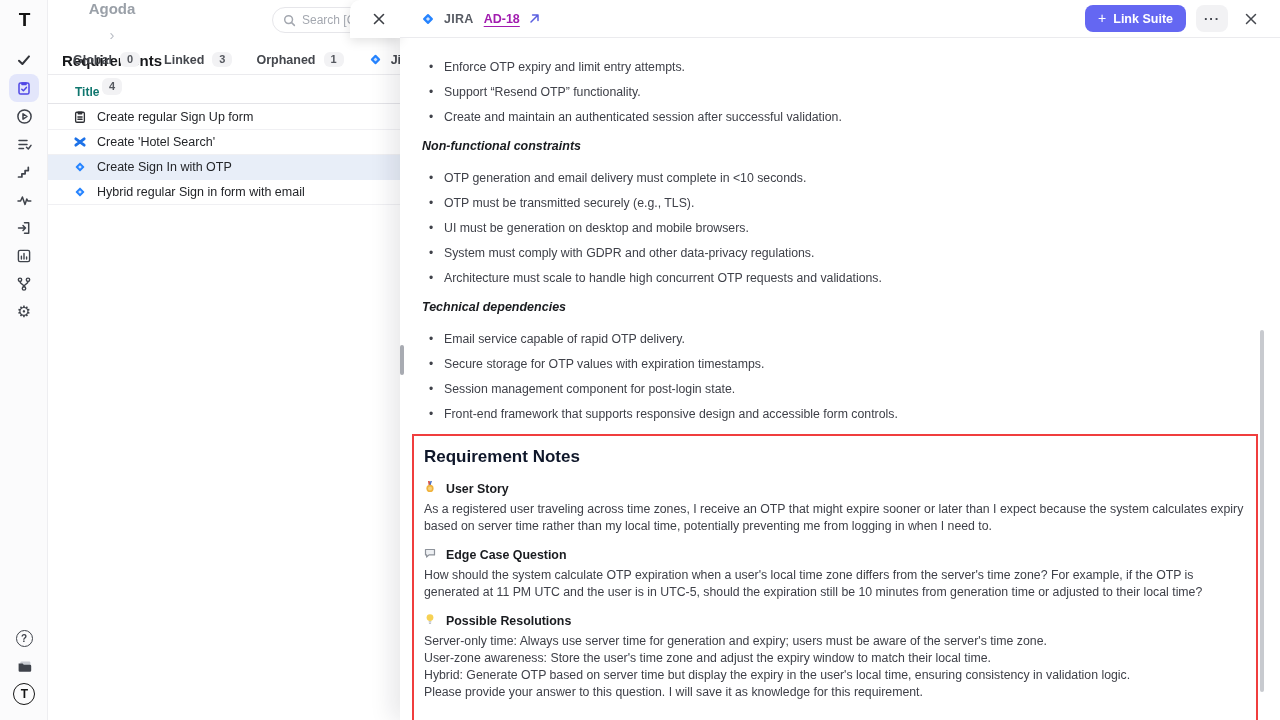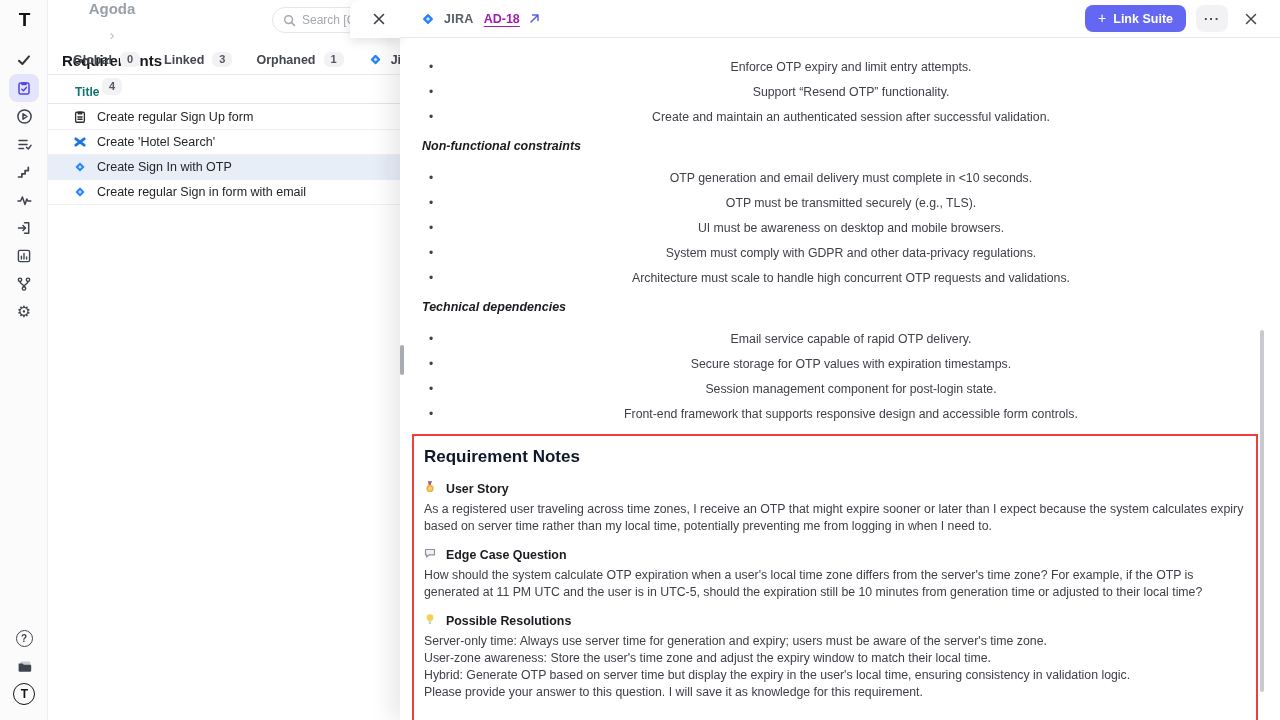--- a/index.html
+++ b/index.html
@@ -79,21 +79,21 @@
                  padding:0 13px; font-size:12.5px; font-weight:600; display:flex; align-items:center;
                  gap:7px; font-family:"Liberation Sans", sans-serif; }
   .btn-primary .plus { font-size:14px; font-weight:500; margin-top:-1px; }
   .btn-more { background:#f2f2f4; border:none; border-radius:8px; width:32px; height:27px;
               font-size:13px; font-weight:700; color:#3f434b; letter-spacing:1px; line-height:0; }
   .panel-x { width:26px; height:26px; display:flex; align-items:center; justify-content:center; }
 
   .doc { position:absolute; left:0; right:0; top:38px; bottom:0; overflow:hidden;
          padding:21px 22px 0 22px; color:#3f4149; font-size:12.3px; }
   .doc ul { list-style:none; }
-  .doc li { position:relative; padding-left:22px; line-height:16px; margin-bottom:9px;text-align:center; }
+  .doc li { position:relative; padding-left:22px; line-height:16px; margin-bottom:9px; }
   .doc li::before { content:"•"; position:absolute; left:7px; top:0; color:#3f4149; font-size:12px; }
   .doc h4 { font-size:12.5px; font-weight:700; font-style:italic; color:#191b1f;
             margin:14px 0 16px 0; line-height:15px; }
 
   .notes-box { border:2px solid #f03e3e; margin:12px 0 0 -10px; padding:10px 12px 14px 10px; }
   .notes-title { font-size:17px; font-weight:700; color:#0f172a; line-height:22px; margin-bottom:13px; }
   .note-sec { margin-bottom:12px; }
   .note-sec h5 { font-size:12.4px; font-weight:700; color:#191b1f; line-height:16px; margin-bottom:4px;
                  display:flex; align-items:flex-start; gap:10px; }
   .note-sec p { line-height:17px; color:#3f4149; }
@@ -272,21 +272,21 @@
         </span>
         <span class="row-title">Create Sign In with OTP</span>
       </div>
       <div class="row">
         <span style="display:flex;">
           <svg width="14" height="14" viewBox="0 0 16 16">
               <rect x="4.2" y="4.2" width="7.6" height="7.6" rx="1" transform="rotate(45 8 8)" fill="#2684FF"></rect>
               <rect x="6.5" y="6.5" width="3" height="3" rx=".4" transform="rotate(45 8 8)" fill="#cfe2ff"></rect>
             </svg>
         </span>
-        <span class="row-title">Create regular Sign in form with email</span>
+        <span class="row-title">Hybrid regular Sign in form with email</span>
       </div>
     </div>
   </main>
 
   <section class="panel">
 
     <div class="panel-close-tab">
       <span class="xbtn">
         <svg width="14" height="14" viewBox="0 0 14 14" fill="none" stroke="#3c3f45" stroke-width="1.6" stroke-linecap="round">
             <path d="M2.5 2.5 11.5 11.5M11.5 2.5 2.5 11.5"></path>
@@ -328,21 +328,21 @@
       <ul>
         <li>Enforce OTP expiry and limit entry attempts.</li>
         <li>Support “Resend OTP” functionality.</li>
         <li>Create and maintain an authenticated session after successful validation.</li>
       </ul>
 
       <h4>Non-functional constraints</h4>
       <ul>
         <li>OTP generation and email delivery must complete in &lt;10 seconds.</li>
         <li>OTP must be transmitted securely (e.g., TLS).</li>
-        <li>UI must be awareness on desktop and mobile browsers.</li>
+        <li>UI must be generation on desktop and mobile browsers.</li>
         <li>System must comply with GDPR and other data-privacy regulations.</li>
         <li>Architecture must scale to handle high concurrent OTP requests and validations.</li>
       </ul>
 
       <h4>Technical dependencies</h4>
       <ul>
         <li>Email service capable of rapid OTP delivery.</li>
         <li>Secure storage for OTP values with expiration timestamps.</li>
         <li>Session management component for post-login state.</li>
         <li>Front-end framework that supports responsive design and accessible form controls.</li>

